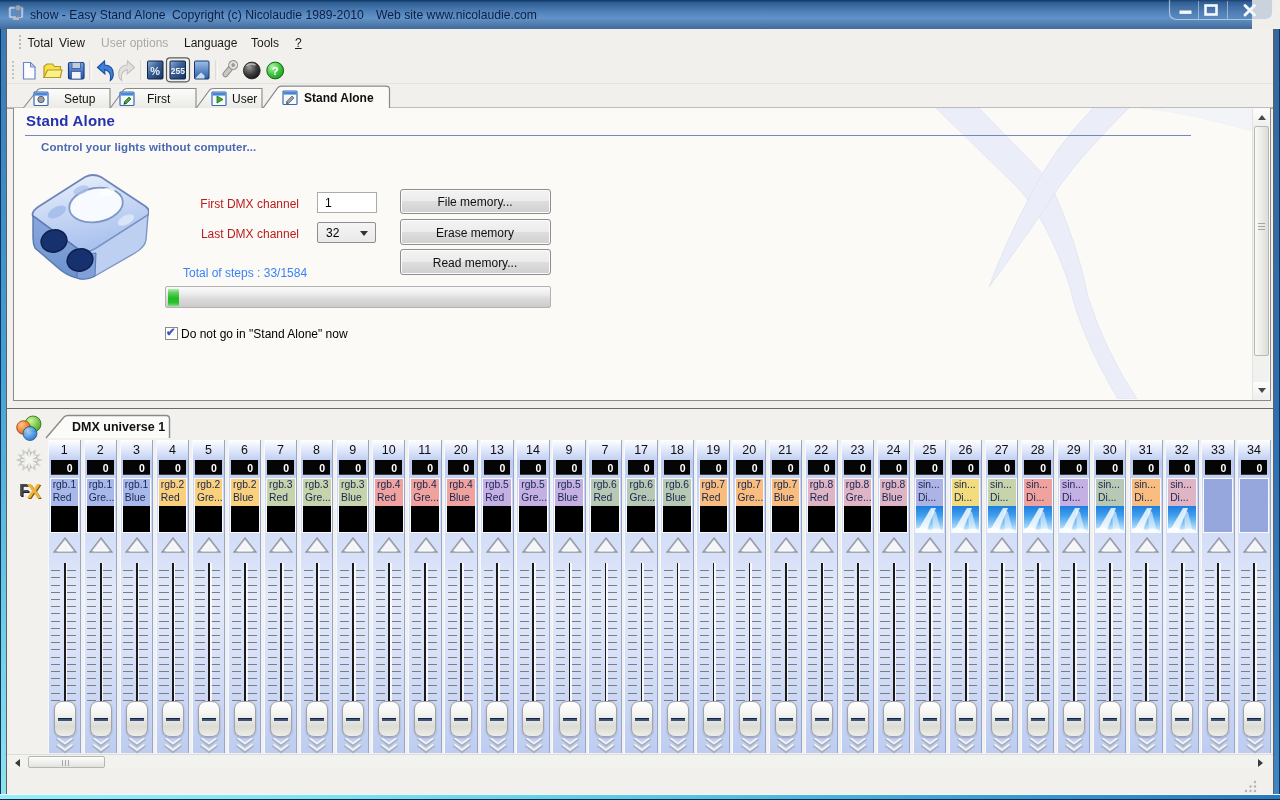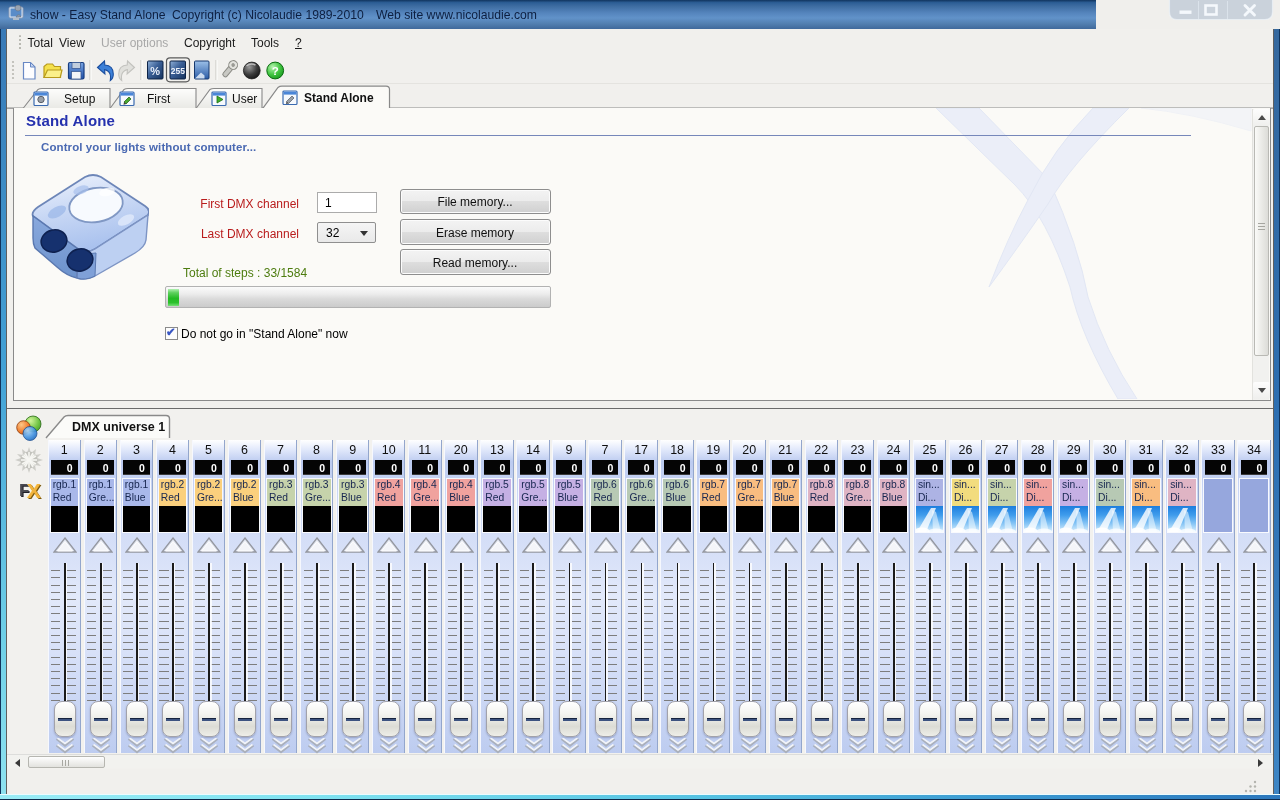--- a/index.html
+++ b/index.html
@@ -1,20 +1,20 @@
 <!DOCTYPE html>
 <html><head><meta charset="utf-8">
 <style>
 * { margin:0; padding:0; box-sizing:border-box; }
 html,body { width:1280px; height:800px; overflow:hidden; }
 body { font-family:"Liberation Sans",sans-serif; position:relative; background:#f0efec; }
 #win { position:absolute; left:0; top:0; width:1280px; height:800px; }
 
 
-#titlebar { position:absolute; left:0; top:0; width:1096px; height:29px;
+#titlebar { position:absolute; left:0; top:0; width:1252px; height:29px;
   background:linear-gradient(180deg,#10345e 0%,#2c5d95 9%,#3e6da2 22%,#5585bd 45%,#6192c9 62%,#527fb0 82%,#40699b 100%); }
 #frameL { position:absolute; left:0; top:29px; width:6px; height:765px;
   background:linear-gradient(180deg,#3879b6 0%,#43a2d6 45%,#6fd0e8 80%,#8ee2f0 100%); border-left:1px solid #10335c; }
 #frameR { position:absolute; left:1274px; top:29px; width:6px; height:765px;
   background:linear-gradient(180deg,#35689e 0%,#2d6fb2 50%,#3d85c4 100%); border-right:1px solid #10335c; }
 #frameB { position:absolute; left:0; top:794px; width:1280px; height:6px;
   background:linear-gradient(90deg,#9aecf6 0%,#7fe2f0 25%,#55c2e2 55%,#3a97d0 80%,#2b77bc 100%);
   border-bottom:1px solid #0d2a4c; box-shadow:inset 0 1px 0 #eafcff; }
 #titletext span { position:absolute; top:7.5px; font-size:12.2px; color:#0d1f40; white-space:pre; }
 #client { position:absolute; left:6px; top:29px; width:1268px; height:765px; background:#f1f0ed;
@@ -36,21 +36,21 @@
 .flabel { position:absolute; width:148px; text-align:right; font-size:12px; color:#b91c1c; }
 .tbox { position:absolute; left:303px; width:60px; height:21px; background:#fff; border:1px solid #ababab;
   font-size:12px; padding:3px 0 0 7px; color:#000; }
 .combo { position:absolute; left:303px; width:59px; height:21px; background:linear-gradient(180deg,#f5f5f5,#e9e9e9);
   border:1px solid #8f8f8f; border-radius:2px; font-size:12px; padding:3px 0 0 8px; color:#000; }
 .combo:after { content:""; position:absolute; right:7px; top:8px; border-left:4.5px solid transparent;
   border-right:4.5px solid transparent; border-top:5px solid #333; }
 .btn { position:absolute; left:385.5px; width:151px; height:25.5px; border:1px solid #8e8e8e; border-radius:3px;
   background:linear-gradient(180deg,#f3f3f3 0%,#ececec 48%,#dedede 50%,#d0d0d0 100%);
   font-size:12px; color:#111; text-align:center; padding-top:5.5px; box-shadow:inset 0 0 0 1px #fcfcfc; }
-.steps { position:absolute; left:169px; top:158px; font-size:12px; color:#4d7c0f; }
+.steps { position:absolute; left:169px; top:158px; font-size:12px; color:#3b82f6; }
 .pbar { position:absolute; left:151px; top:178px; width:386px; height:21.5px; border:1px solid #b2b2b2; border-radius:2px;
   background:linear-gradient(180deg,#fbfbfb 0%,#ececec 35%,#dadada 60%,#cbcbcb 100%); }
 .pgreen { position:absolute; left:1.5px; top:1.5px; width:11.5px; height:17px;
   background:linear-gradient(180deg,#b0f0b0 0%,#5ed05e 22%,#23ba23 55%,#2cc02c 80%,#74e074 100%); }
 .cbx { position:absolute; left:150.5px; top:218.5px; width:13.5px; height:13.5px; background:#fdfdfd; border:1px solid #8a8a8a; }
 .cbx span { position:absolute; left:0.5px; top:-2.5px; font-size:11.5px; font-weight:bold; color:#3a57c4; }
 .cblabel { position:absolute; left:167px; top:219px; font-size:12px; color:#000; }
 
 
 #botpanel { position:absolute; left:7px; top:408px; width:1266px; height:361px; background:#f2f1ee; border-top:1.4px solid #6b6b6b; }
@@ -106,21 +106,21 @@
 <rect x="11.5" y="10.5" width="12" height="3.4" fill="#f4f8fc"></rect>
 <rect x="37.5" y="5.5" width="11" height="9" fill="none" stroke="#f4f8fc" stroke-width="2.6"></rect>
 <path d="M77,5.5 L86.5,15 M86.5,5.5 L77,15" stroke="#f4f8fc" stroke-width="2.9" stroke-linecap="round"></path>
 </svg>
   </div>
   <div id="client"></div>
   <div id="menubar">
     <span style="left:20.5px">Total</span>
       <span style="left:52px">View</span>
     <span style="left:94px;color:#a8a8a8">User options</span>
-    <span style="left:177px">Copyright</span>
+    <span style="left:177px">Language</span>
       <span style="left:244px">Tools</span>
     <span style="left:288px;text-decoration:underline">?</span>
     <div class="tgrip" style="top:5px;height:16px;background:repeating-linear-gradient(180deg,#b9b9b2 0 2px,transparent 2px 4px)"></div>
   </div>
   <div id="toolbar"></div>
   <svg style="position:absolute;left:8px;top:57px" width="288" height="26" viewBox="8 57 288 26">
 <defs>
 <linearGradient id="navysq" x1="0" y1="0" x2="1" y2="1">
  <stop offset="0" stop-color="#8fb0d8"></stop>
           <stop offset="0.45" stop-color="#3a5f96"></stop>

